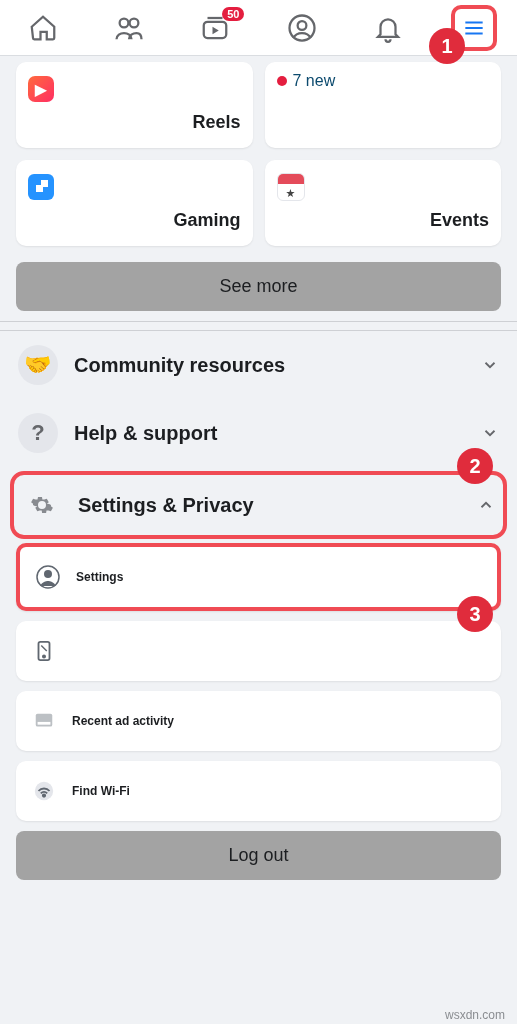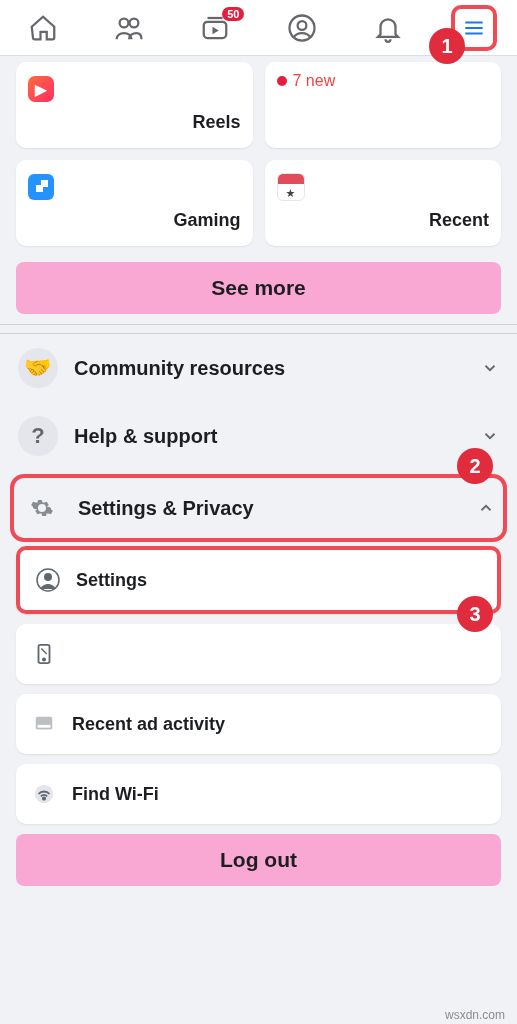--- a/index.html
+++ b/index.html
@@ -12,41 +12,41 @@
 .hamburger-box svg { stroke: #1877f2; }
 .step { position: absolute; width: 36px; height: 36px; border-radius: 50%; background: #e02c3c; color: #fff; display: flex; align-items: center; justify-content: center; font-size: 20px; font-weight: 600; z-index: 10; }
 .step1 { top: 28px; right: 52px; }
 .step2 { top: 448px; right: 24px; }
 .step3 { top: 596px; right: 24px; }
 
 .grid-wrap { padding: 0 16px 6px 16px; display: grid; grid-template-columns: 1fr 1fr; gap: 12px; }
 .tile { background: #fff; border-radius: 10px; padding: 12px; box-shadow: 0 1px 2px rgba(0,0,0,.08); min-height: 86px; position: relative; }
 .tile-label { font-size: 18px; font-weight: 600; margin-top: 8px; text-align: right; }
 .tile-top { height: 30px; display: flex; align-items: center; }
-.tile-new { color: #ef4444; font-size: 16px; }
+.tile-new { color: #0c4a6e; font-size: 16px; }
 .reddot { display: inline-block; width: 10px; height: 10px; background: #e41e3f; border-radius: 50%; margin-right: 6px; }
 .reels-icon { width:26px; height:26px; border-radius:7px; background: linear-gradient(135deg,#ff6a3d,#ff2e63); display:flex; align-items:center; justify-content:center; color:#fff; }
 .gaming-icon { width:26px; height:26px; border-radius:6px; background:#2593ff; display:flex; align-items:center; justify-content:center; }
 .events-icon { width:28px; height:28px; border-radius:6px; background:#fff; border:1px solid #e4e6eb; position:relative; }
 .events-icon::before { content:""; position:absolute; top:0; left:0; right:0; height:10px; background:#e44b5a; border-radius:5px 5px 0 0; }
 .events-icon::after { content:"★"; position:absolute; bottom:0; left:0; right:0; text-align:center; font-size:11px; color:#444; }
 
-.seemore, .logout { margin: 10px 16px; background: #f9a8d4; text-align: center; padding: 14px; border-radius: 8px; font-weight: 700; font-size: 21px; }
+.seemore, .logout { margin: 10px 16px; background: #a3a3a3; text-align: center; padding: 14px; border-radius: 8px; font-weight: 400; font-size: 18px; }
 .divider { height: 10px; border-top: 1px solid #ced0d4; border-bottom: 1px solid #ced0d4; background: #f0f2f5; margin-top: 8px; }
 
 .section { display: flex; align-items: center; padding: 14px 18px; gap: 16px; }
 .section-title { font-size: 20px; font-weight: 700; flex: 1; }
 .chev { width:18px;height:18px; stroke:#65676b; fill:none; stroke-width:2.4; }
 .iconcircle { width:40px; height:40px; border-radius:50%; background:#e4e6eb; display:flex; align-items:center; justify-content:center; color:#65676b; font-size:22px; font-weight:700; }
 .gear { width:24px;height:24px; fill:#888b90; }
 
 .highlight-red { border: 4px solid #f04b54; border-radius: 14px; margin: 4px 10px; }
 .sub-card { background:#fff; margin: 10px 16px; padding: 16px 14px; border-radius: 10px; box-shadow: 0 1px 2px rgba(0,0,0,.08); display:flex; align-items:center; gap:14px; }
 .sub-card.hl { border: 4px solid #f04b54; margin-top:4px; }
-.sub-label { font-size: 18px; font-weight: 600; }
+.sub-label { font-size: 12px; font-weight: 600; }
 .smallicon { width:28px; height:28px; display:flex; align-items:center; justify-content:center; }
 
 .watermark { position: absolute; right: 12px; bottom: 2px; font-size: 12px; color: #8a8d91; }
 .root { position: relative; min-height: 1024px; padding-bottom: 18px; }
 </style>
 </head>
 <body>
 
 <div class="root">
 
@@ -109,21 +109,21 @@
               <path d="M7 0h7v7H9v5H2V5h5z"></path>
             </svg>
           </span>
         </div>
     <div class="tile-label">Gaming</div>
   </div>
   <div class="tile">
     <div class="tile-top">
           <span class="events-icon"></span>
         </div>
-    <div class="tile-label">Recent</div>
+    <div class="tile-label">Events</div>
   </div>
 </div>
 
 <div class="seemore"><span>See more</span></div>
 
 <div class="divider"></div>
 
 <div class="section">
   <div class="iconcircle">🤝</div>
   <div class="section-title">Community resources</div>

